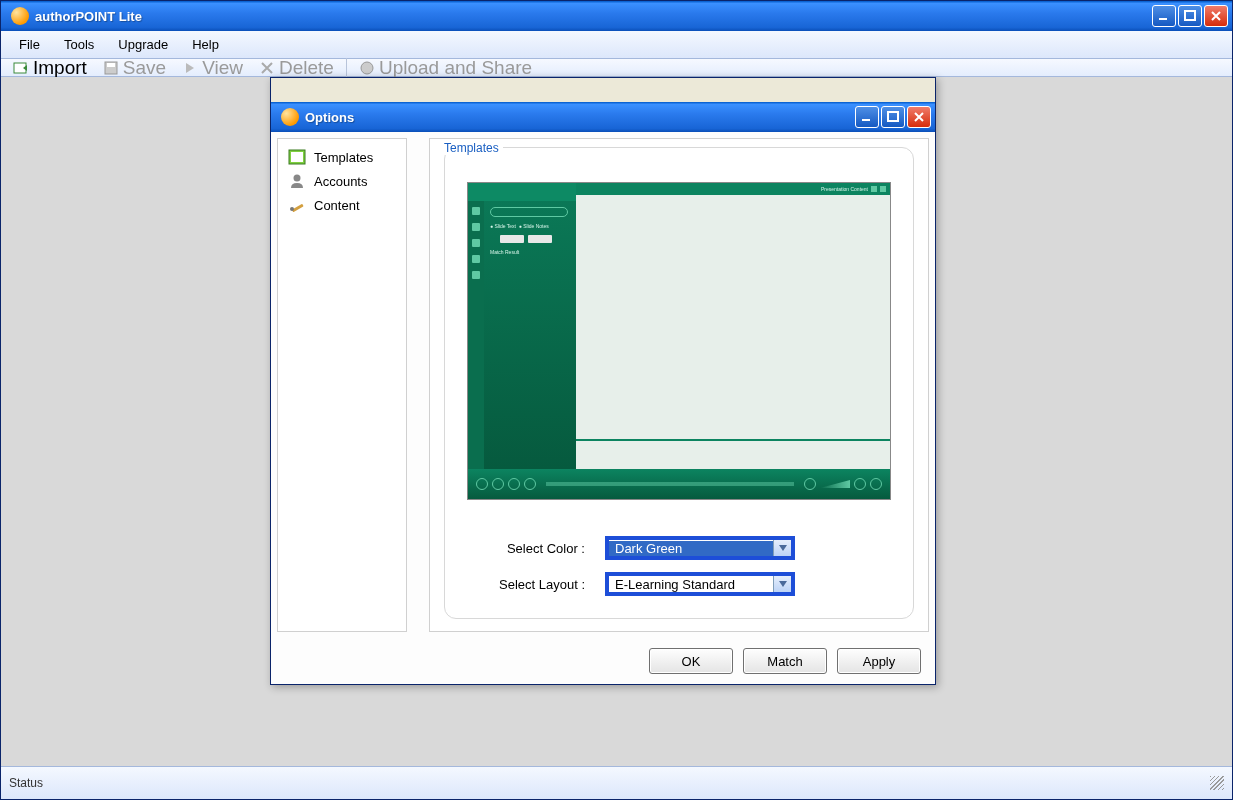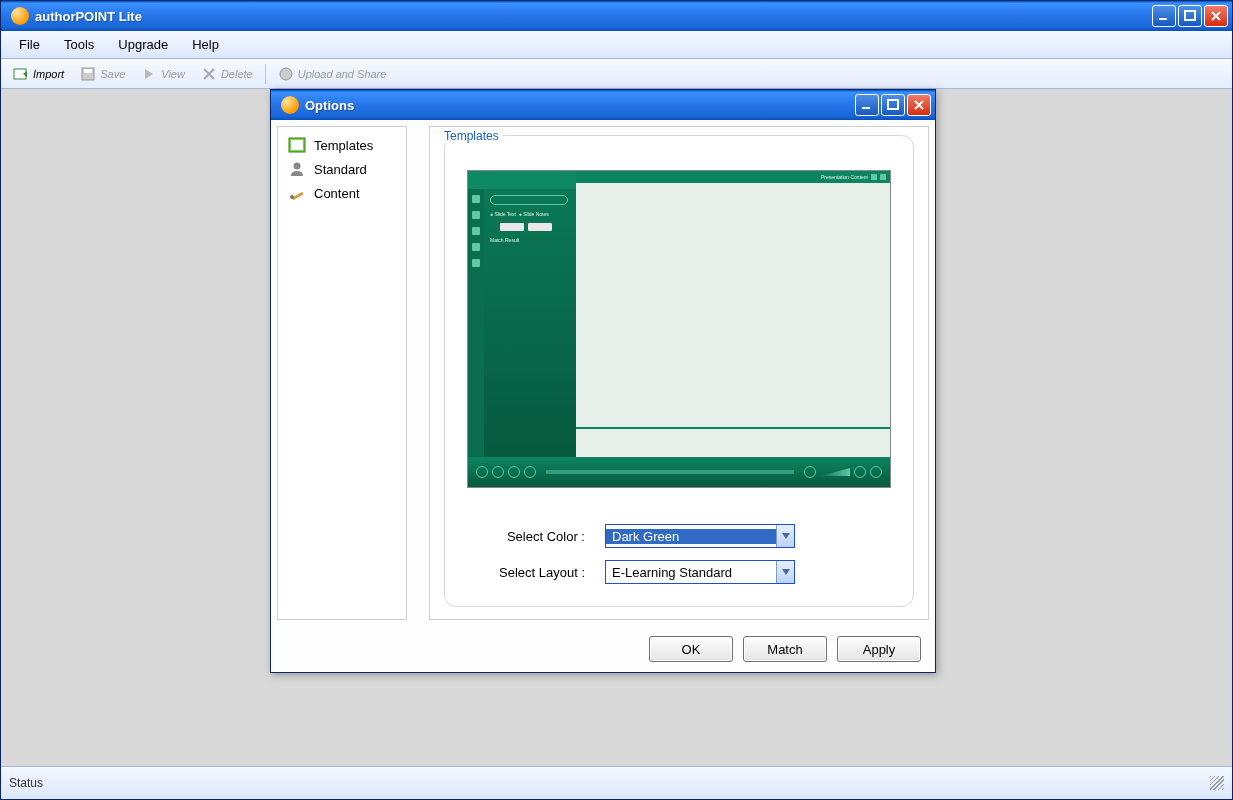--- a/index.html
+++ b/index.html
@@ -15,36 +15,36 @@
 .titlebar .spacer { flex: 1; }
 .wc-btn { width: 24px; height: 22px; margin-left: 2px; border: 1px solid #fff; border-radius: 3px; display: flex; align-items: center; justify-content: center; font-size: 11px; font-weight: bold; color: #fff; background: linear-gradient(to bottom,#4e8fe6,#1559c2); cursor: default; }
 .wc-btn.close { background: linear-gradient(to bottom,#f07c6a,#d62c0b); }
 .wc-btn svg { width: 12px; height: 12px; }
 
 
 .menubar { height: 28px; background: linear-gradient(to bottom,#f4f8ff,#dce7fb); border-bottom: 1px solid #a4b8dc; display: flex; align-items: center; padding: 0 6px; font-size: 13px; }
 .menubar .menu-item { padding: 3px 12px; cursor: default; }
 
 
-.toolbar { height: 30px; background: linear-gradient(to bottom,#f6f9ff,#e4edfd); border-bottom: 1px solid #a4b8dc; display: flex; align-items: center; padding: 0 4px; font-size: 11px; font-style: italic; }
+.toolbar { height: 18px; background: linear-gradient(to bottom,#f6f9ff,#e4edfd); border-bottom: 1px solid #a4b8dc; display: flex; align-items: center; padding: 0 4px; font-size: 19px; }
 .tb-btn { display: flex; align-items: center; padding: 2px 8px; cursor: default; }
 .tb-btn .tb-icon { width: 16px; height: 16px; margin-right: 4px; display: flex; align-items: center; justify-content: center; }
 .tb-btn.disabled { color: #9a9a9a; }
 .tb-sep { width: 1px; height: 20px; background: #b8c4da; margin: 0 4px; }
 
 
 .main-area { flex: 1; background: #d9d9d9; position: relative; }
 
 
 .statusbar { height: 33px; background: linear-gradient(to bottom,#f4f8ff,#dce7fb); border-top: 1px solid #a4b8dc; display: flex; align-items: center; font-size: 12px; padding: 0 8px; color: #333; }
 .statusbar .grip { margin-left: auto; width: 14px; height: 14px; background: repeating-linear-gradient(135deg,#999 0,#999 1px,transparent 1px,transparent 3px); }
 
 
 .dialog { position: absolute; left: 269px; top: 0px; width: 666px; border: 1px solid #0a246a; background: #ece9d8; box-shadow: 2px 2px 8px rgba(0,0,0,.3); display: flex; flex-direction: column; }
-.dialog .titlebar { height: 30px; }
+.dialog .titlebar { height: 30px; margin-top: 24px; }
 .dialog-body { flex: 1; background: #fdfdfd; display: flex; padding: 6px; gap: 22px; }
 
 
 .dlg-sidebar { width: 130px; background: #fff; border: 1px solid #d0d0d0; padding: 6px 0; }
 .dlg-sb-item { display: flex; align-items: center; padding: 4px 10px; font-size: 13px; cursor: default; }
 .dlg-sb-item .sb-icon { width: 18px; height: 16px; margin-right: 8px; display: flex; align-items: center; justify-content: center; }
 
 
 .dlg-content { flex: 1; background: #fff; border: 1px solid #d0d0d0; padding: 8px 14px 12px; display: flex; flex-direction: column; position: relative; }
 .dlg-fieldset-label { color: #1a5fc2; font-size: 12px; position: absolute; top: 2px; left: 10px; background: #fff; padding: 0 4px; }
@@ -67,21 +67,21 @@
 .tpl-preview .tpl-main-header .wbtn { width:6px; height:6px; background:#5fc9a3; }
 .tpl-preview .tpl-notes { position:absolute; left:0; right:0; bottom:0; height:30px; background:#e7efea; border-top:2px solid #0c8460; }
 .tpl-preview .tpl-bottom { position: absolute; left: 0; right: 0; bottom: 0; height: 30px; background: linear-gradient(to bottom,#0c8460,#065a3e); display: flex; align-items: center; padding: 0 8px; gap: 4px; }
 .tpl-preview .pb-ctrl { width: 12px; height: 12px; border-radius: 50%; border:1px solid #5fc9a3; }
 .tpl-preview .pb-track { flex: 1; height: 4px; background: #5fc9a3; opacity:.5; margin: 0 6px; }
 .tpl-preview .pb-vol { width: 30px; height: 8px; background: linear-gradient(to right,transparent,#5fc9a3); clip-path: polygon(0 100%,100% 0,100% 100%); }
 
 
 .form-row { display: flex; align-items: center; margin: 6px 0; }
 .form-row label { width: 140px; text-align: right; font-size: 13px; padding-right: 20px; }
-.combo { width: 190px; height: 24px; border: 1px solid #1d4ed8; display: flex; align-items: center; font-size: 13px; background: #fff; }
+.combo { width: 190px; height: 24px; border: 4px solid #1d4ed8; display: flex; align-items: center; font-size: 13px; background: #fff; }
 .combo .combo-text { flex: 1; padding: 0 6px; }
 .combo.selected .combo-text { background: #316ac5; color: #fff; }
 .combo .combo-btn { width: 18px; height: 100%; background: linear-gradient(to bottom,#e5eefc,#bcd3f6); border-left: 1px solid #7f9db9; display: flex; align-items: center; justify-content: center; }
 .combo .combo-btn svg { width: 8px; height: 6px; }
 
 
 .dlg-buttons { display: flex; justify-content: flex-end; gap: 10px; padding: 10px 14px; background: #fdfdfd; border-top: 0; }
 .btn { width: 84px; height: 26px; background: linear-gradient(to bottom,#fefefe,#e4e4e4); border: 1px solid #707070; border-radius: 3px; font-size: 13px; cursor: default; box-shadow: inset 0 0 0 1px #fff; }
 </style>
 </head>
@@ -198,21 +198,21 @@
               </span>
             <span>Templates</span>
           </div>
           <div class="dlg-sb-item">
             <span class="sb-icon">
                 <svg viewBox="0 0 18 16">
                   <circle cx="9" cy="5" r="3.5" fill="#888"></circle>
                   <path d="M3 15 Q3 10 9 10 Q15 10 15 15 Z" fill="#888"></path>
                 </svg>
               </span>
-            <span>Standard</span>
+            <span>Accounts</span>
           </div>
           <div class="dlg-sb-item">
             <span class="sb-icon">
                 <svg viewBox="0 0 18 16">
                   <rect x="2" y="10" width="12" height="3" rx="1" fill="#d4a040" transform="rotate(-30 8 8)"></rect>
                   <circle cx="4" cy="12" r="2" fill="#777"></circle>
                 </svg>
               </span>
             <span>Content</span>
           </div>

